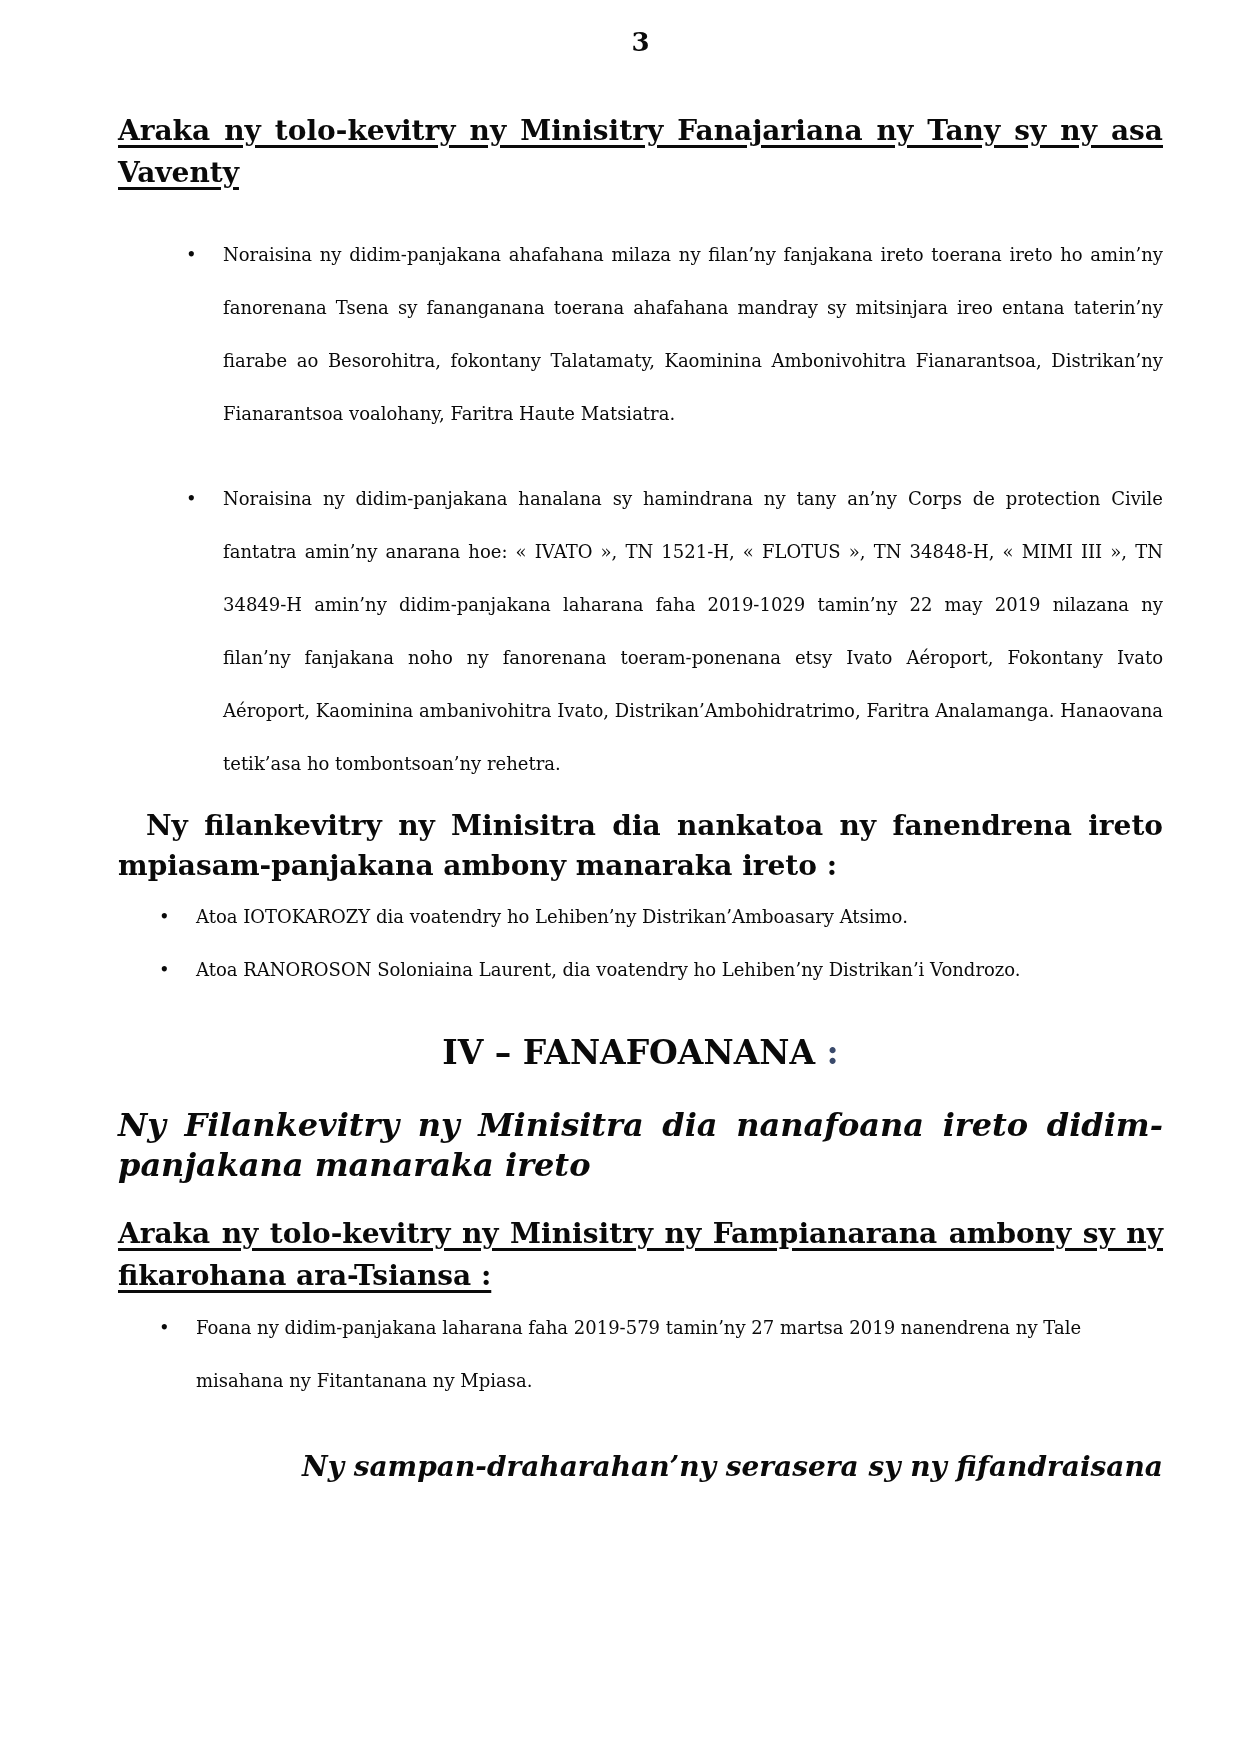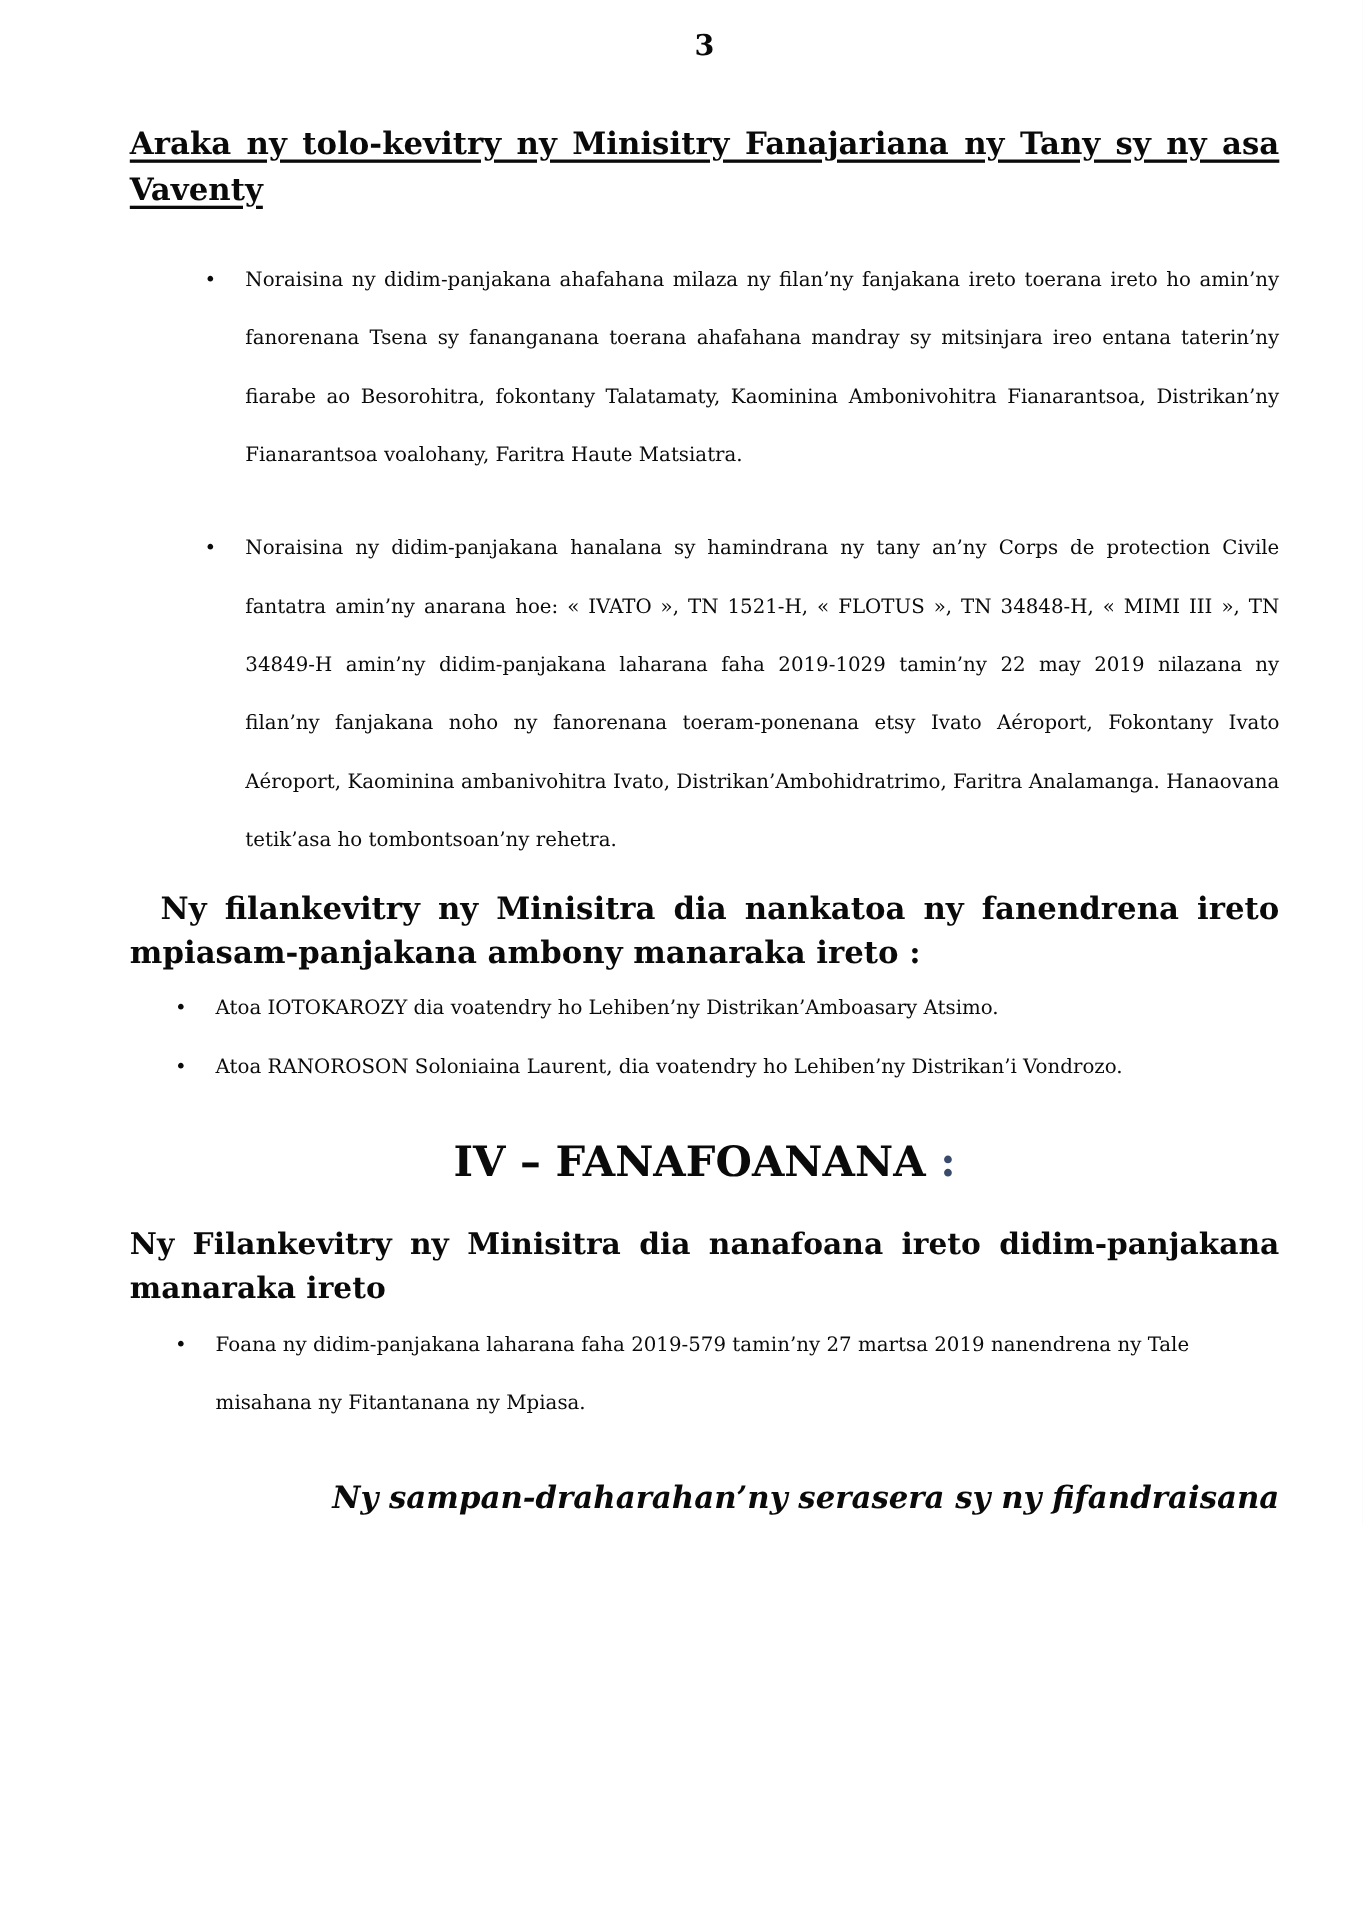--- a/index.html
+++ b/index.html
@@ -20,23 +20,23 @@
   .list li{position:relative;font-size:18px;line-height:53px;}
   .list li::before{content:"\2022";position:absolute;left:-37px;top:0;}
   .list-1{padding-left:105px;margin-top:34px;}
   .list-1 li{text-align:justify;}
   .list-1 li + li{margin-top:32px;}
   .list-2{padding-left:78px;margin-top:4px;}
   .list-2.justify li{text-align:justify;}
   .section-heading{text-align:center;font-weight:700;line-height:1.25;}
   .s3{font-size:31px;margin-top:40px;}
   .s3 .numeral,.s3 .colon{font-weight:400;}
-  .s4{font-size:38px;margin-top:36px;}
+  .s4{font-size:33px;margin-top:36px;}
   .intro-3{font-weight:700;font-size:28px;line-height:40px;text-align:justify;text-indent:28px;margin-top:16px;}
-  .para-4{font-weight:700;font-size:27px;line-height:40px;text-align:justify;margin-top:32px;}
+  .para-4{font-weight:700;font-size:32px;line-height:40px;text-align:justify;margin-top:32px;font-style:italic;}
   .sub-3{margin-top:24px;}
   .sub-4{margin-top:28px;}
   .footer{margin-top:40px;text-align:right;font-weight:700;font-size:28px;line-height:39px;}
   .footer .italic{font-style:italic;}
   strong{font-weight:400;}
 </style>
 </head>
 <body>
 
 <div class="page">
@@ -57,20 +57,21 @@
 
     <ul class="list list-2 justify">
       <li><strong>Atoa IOTOKAROZY</strong><span> dia voatendry ho Lehiben’ny Distrikan’Amboasary Atsimo.</span></li>
       <li><strong>Atoa RANOROSON Soloniaina Laurent</strong><span>, dia voatendry ho Lehiben’ny Distrikan’i Vondrozo.</span></li>
     </ul>
 
     <h1 class="section-heading s4"><span>IV – </span><span>FANAFOANANA</span><span class="colon" style="color: rgb(58, 74, 107);"> :</span></h1>
 
     <p class="para-4">Ny Filankevitry ny Minisitra dia nanafoana ireto didim-panjakana manaraka ireto</p>
 
+    <h2 class="underlined-heading sub-4">Araka ny tolo-kevitry ny Minisitry ny Fampianarana ambony sy ny fikarohana ara-Tsiansa :</h2>
 
     <ul class="list list-2">
       <li>Foana ny didim-panjakana laharana faha 2019-579 tamin’ny 27 martsa 2019 nanendrena ny Tale misahana ny Fitantanana ny Mpiasa.</li>
     </ul>
 
     <div class="footer">
       <div class="italic">Ny sampan-draharahan’ny serasera sy ny fifandraisana</div>
 
     </div>
 

